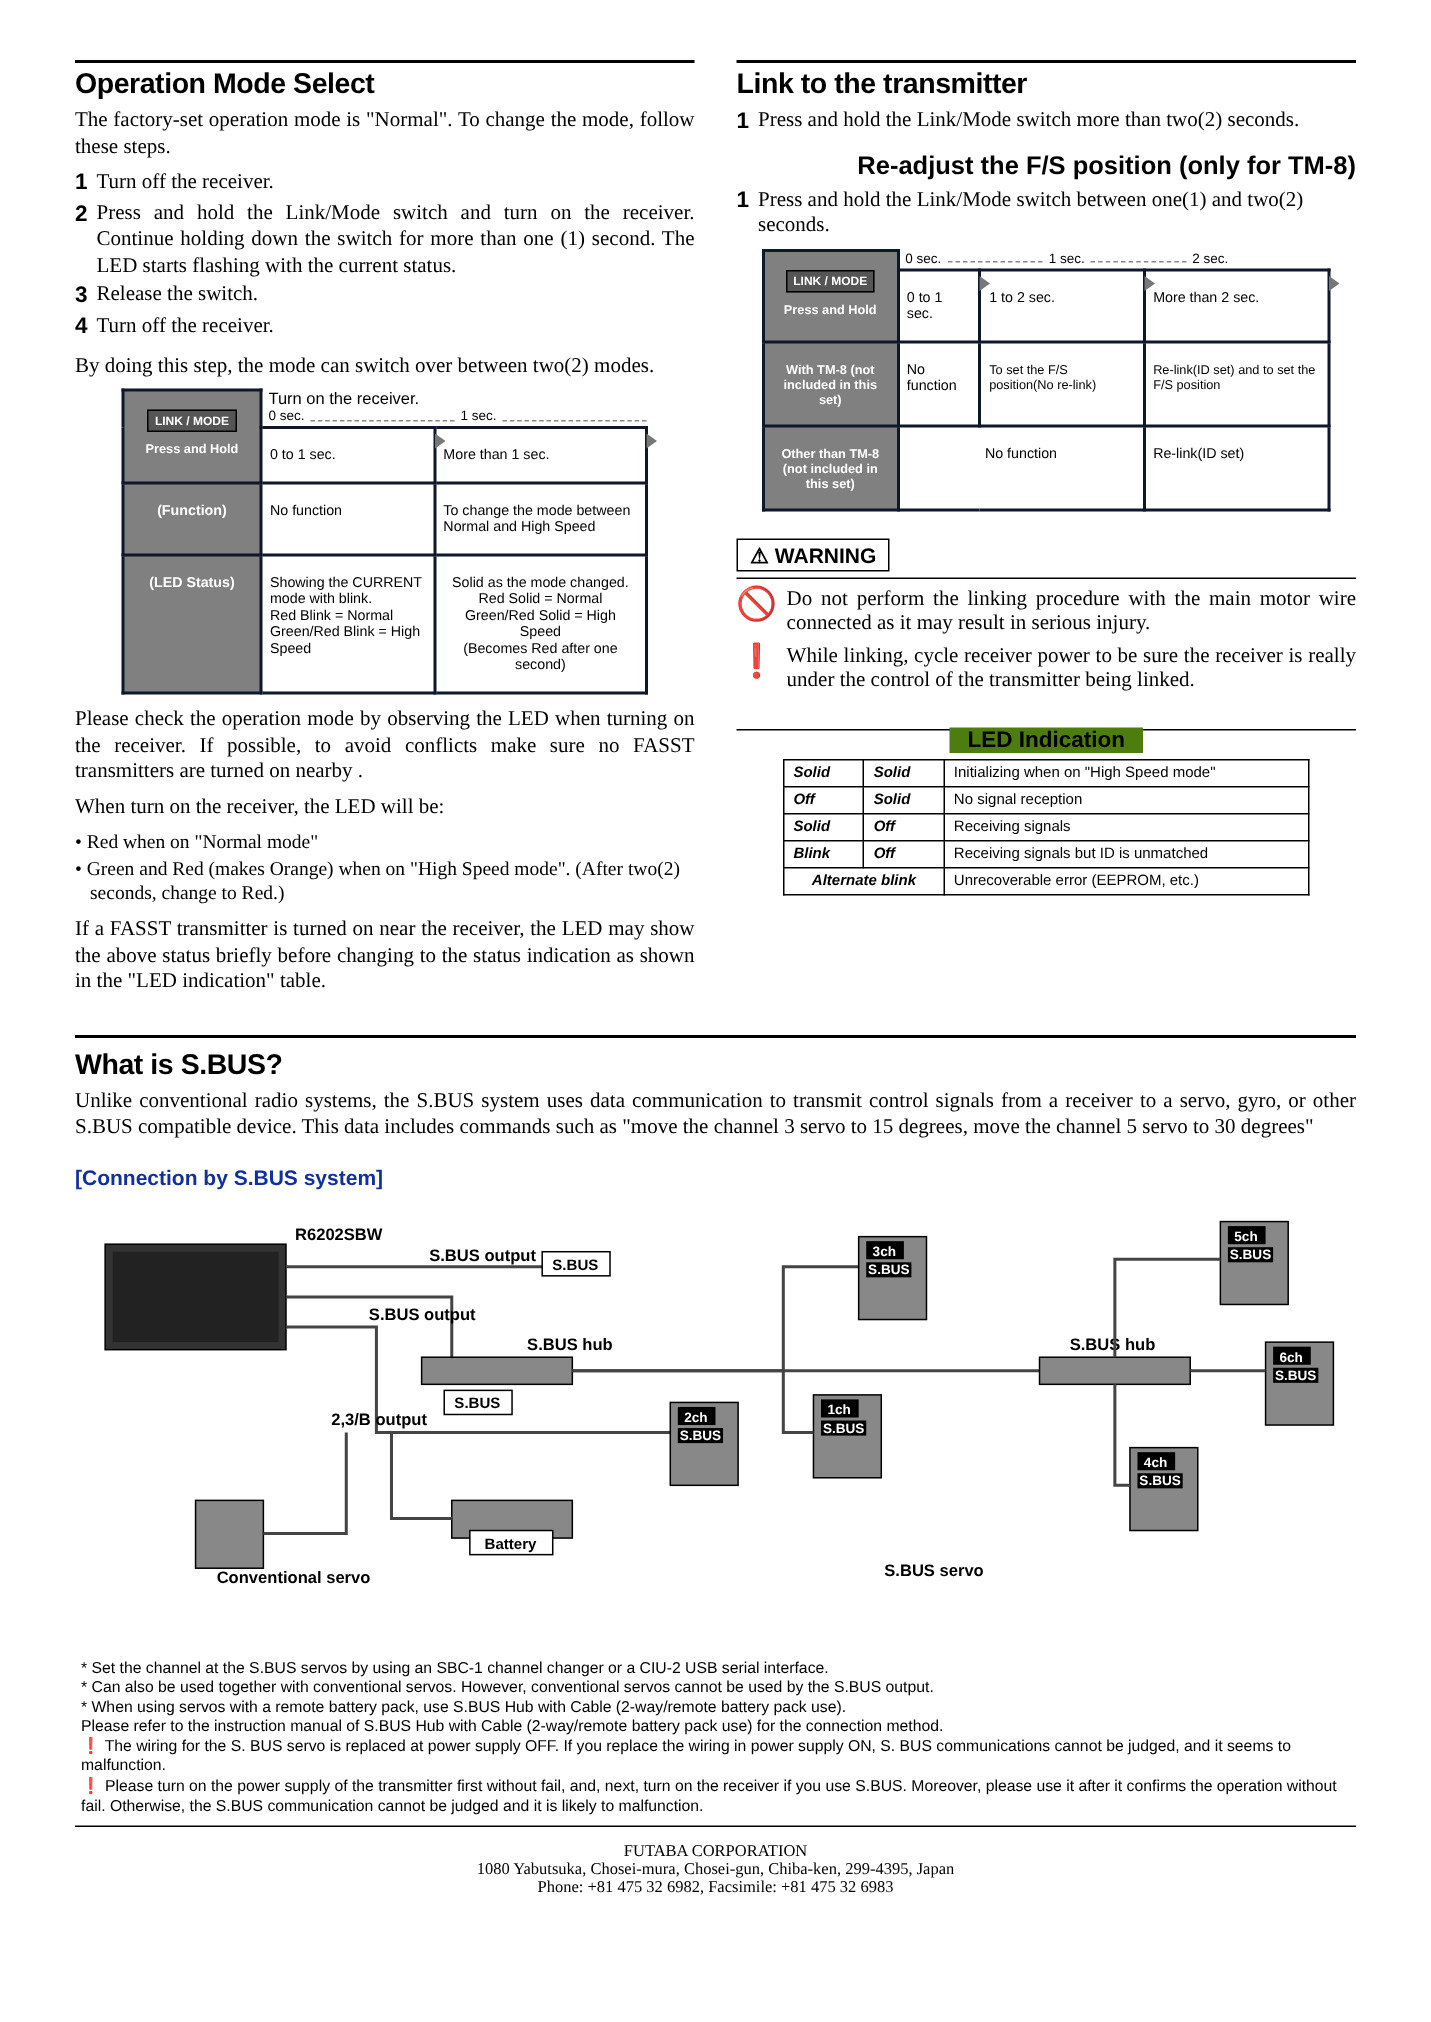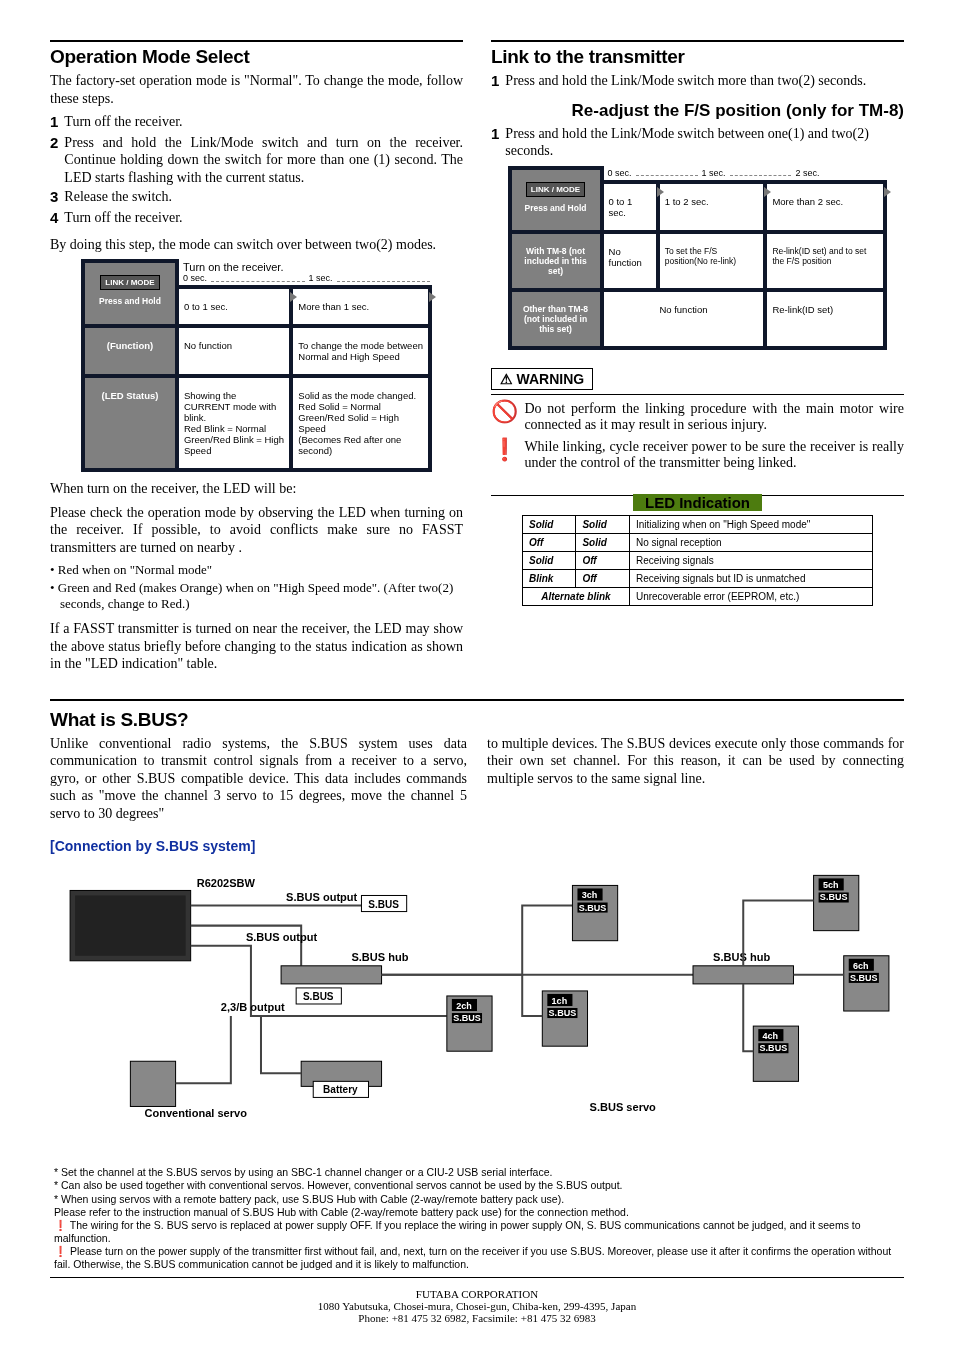--- a/index.html
+++ b/index.html
@@ -49,21 +49,21 @@
     flex-shrink:0;
   }
   .bullets { margin:4px 0 8px 0; padding:0; }
   .bullets li { list-style:none; margin:0 0 2px 0; padding-left:10px; text-indent:-10px; font-size:13px; }
   .bullets li::before { content:"• "; }
   .warn-title { border:1.5px solid #000; display:inline-block; padding:2px 8px; font-family:Arial,sans-serif; font-weight:900; font-size:14px; margin:10px 0 6px 0; }
   .warn-title::before { content:"\26A0"; margin-right:4px; }
   .warn-p { display:flex; gap:6px; margin-bottom:6px; }
   .warn-p .sym { font-size:22px; flex-shrink:0; line-height:1; }
   .mode-tbl { border-collapse:collapse; font-family:Arial,sans-serif; font-size:9.5px; margin:6px auto 8px auto; width:85%; }
-  .mode-tbl td { border:4px solid #0f172a; padding:12px 5px; vertical-align:top; }
+  .mode-tbl td { border:2px solid #0f172a; padding:12px 5px; vertical-align:top; }
   .mode-tbl .hdr { background:#808080; color:#fff; font-weight:bold; text-align:center; }
   .link-btn { background:#555; color:#fff; border:1px solid #000; display:inline-block; padding:2px 4px; font-size:8px; font-weight:bold; }
   .led-indic { text-align:center; }
   .led-indic .title { font-family:Arial,sans-serif; font-weight:900; font-size:15px; margin:14px 0 4px 0; }
   .led-tbl { border-collapse:collapse; width:85%; margin:0 auto; font-family:Arial,sans-serif; font-size:10px; }
   .led-tbl td, .led-tbl th { border:1px solid #000; padding:3px 6px; text-align:left; }
   .led-tbl th { font-weight:normal; text-align:center; }
   .full-section { margin-top:20px; border-top:2px solid #000; padding-top:4px; }
   .sbus-cols { display:flex; gap:20px; }
   .sbus-cols .scol { flex:1; }
@@ -146,30 +146,30 @@
         <tr>
           <td class="hdr">(Function)</td>
           <td>No function</td>
           <td style="white-space:pre-line;border-left:1px dashed #000;">To change the mode between Normal and High Speed</td>
         </tr>
         <tr>
           <td class="hdr">(LED Status)</td>
           <td style="white-space:pre-line;">Showing the CURRENT mode with blink.
 Red Blink = Normal
 Green/Red Blink = High Speed</td>
-          <td style="white-space:pre-line;border-left:1px dashed #000;">Solid as the mode changed.
+          <td style="white-space:pre-line;border-left:1px dashed #000;text-align:center;">Solid as the mode changed.
 Red Solid = Normal
 Green/Red Solid = High Speed
 (Becomes Red after one second)</td>
         </tr>
       </tbody>
         </table>
 
+      <p>Please check the operation mode by observing the LED when turning on the receiver. If possible, to avoid conflicts make sure no FASST transmitters are turned on nearby .</p>
       <p>When turn on the receiver, the LED will be:</p>
-      <p>Please check the operation mode by observing the LED when turning on the receiver. If possible, to avoid conflicts make sure no FASST transmitters are turned on nearby .</p>
       <ul class="bullets">
         <li>Red when on "Normal mode"</li>
         <li>Green and Red (makes Orange) when on "High Speed mode". (After two(2) seconds, change to Red.)</li>
       </ul>
       <p>If a FASST transmitter is turned on near the receiver, the LED may show the above status briefly before changing to the status indication as shown in the "LED indication" table.</p>
     </div>
 
     <div class="col">
       <h2 class="sect">Link to the transmitter</h2>
       <div class="step-line">
@@ -266,23 +266,20 @@
       </div>
     </div>
   </div>
 
   <div class="full-section">
     <h2 class="sect" style="border:none;">What is S.BUS?</h2>
     <div class="sbus-cols">
       <div class="scol">
           <p>Unlike conventional radio systems, the S.BUS system uses data communication to transmit control signals from a receiver to a servo, gyro, or other S.BUS compatible device. This data includes commands such as "move the channel 3 servo to 15 degrees, move the channel 5 servo to 30 degrees"</p>
         </div>
-      <div class="scol">
-          <p>to multiple devices. The S.BUS devices execute only those commands for their own set channel. For this reason, it can be used by connecting multiple servos to the same signal line.</p>
-        </div>
     </div>
 
     <div class="diagram-title">[Connection by S.BUS system]</div>
     <div class="diagram-box">
       <svg class="diagram-svg" viewBox="0 0 850 280">
         
         <rect x="20" y="25" width="120" height="70" fill="#333" stroke="#000"></rect>
         <rect x="25" y="30" width="110" height="60" fill="#222"></rect>
         <text x="175" y="22" class="plain-label" text-anchor="middle">R6202SBW</text>
 

